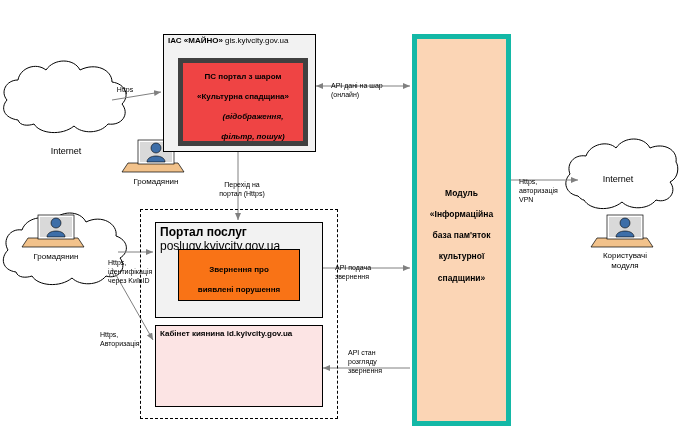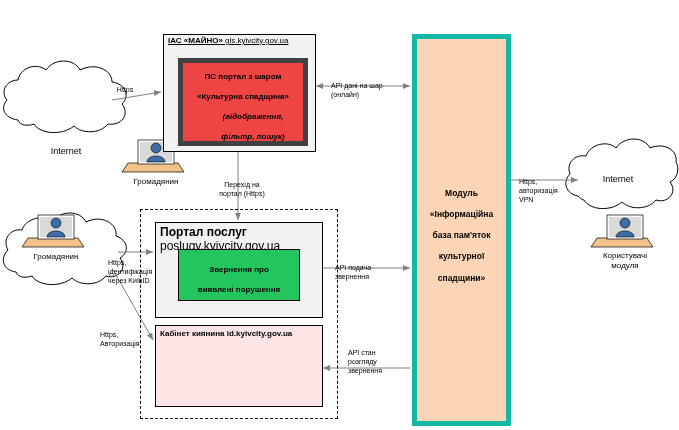--- a/index.html
+++ b/index.html
@@ -25,21 +25,21 @@
   .center { text-align: center; }
   .left { text-align: left; }
 
   
   .box-ias {
     left: 163px; top: 34px; width: 151px; height: 116px;
     border: 1px solid #000; background: #f2f2f2;
   }
   .lbl-ias {
     left: 168px; top: 36px; width: 144px;
-    font-size: 8px; font-weight: bold; color: #000; text-decoration: underline;
+    font-size: 8px; font-weight: bold; color: #000;
   }
   .lbl-ias .dom { font-weight: normal; }
 
   .box-pc {
     left: 178px; top: 58px; width: 120px; height: 78px;
     border: 5px solid #404040; background: #ef4444;
     display: flex; align-items: center; justify-content: center;
   }
   .box-pc .txt { font-size: 8px; font-weight: bold; text-align: center; }
   .box-pc .ital { font-style: italic; font-weight: bold; padding-left: 20px; }
@@ -61,21 +61,21 @@
     border: 1px solid #000; background: #f2f2f2;
   }
   .lbl-portal {
     left: 160px; top: 225px; width: 162px;
     font-size: 12px; font-weight: bold; color: #000;
   }
   .lbl-portal .dom { font-weight: normal; }
 
   .box-zvern {
     left: 178px; top: 249px; width: 120px; height: 50px;
-    border: 1px solid #000; background: #22c55e;
+    border: 1px solid #000; background: #f97316;
     display: flex; align-items: center; justify-content: center;
   }
   .box-zvern .txt { font-size: 8px; font-weight: bold; text-align: center; }
 
   .box-kab {
     left: 155px; top: 325px; width: 166px; height: 80px;
     border: 1px solid #000; background: #fce4e4;
   }
   .lbl-kab {
     left: 160px; top: 329px; width: 160px;

